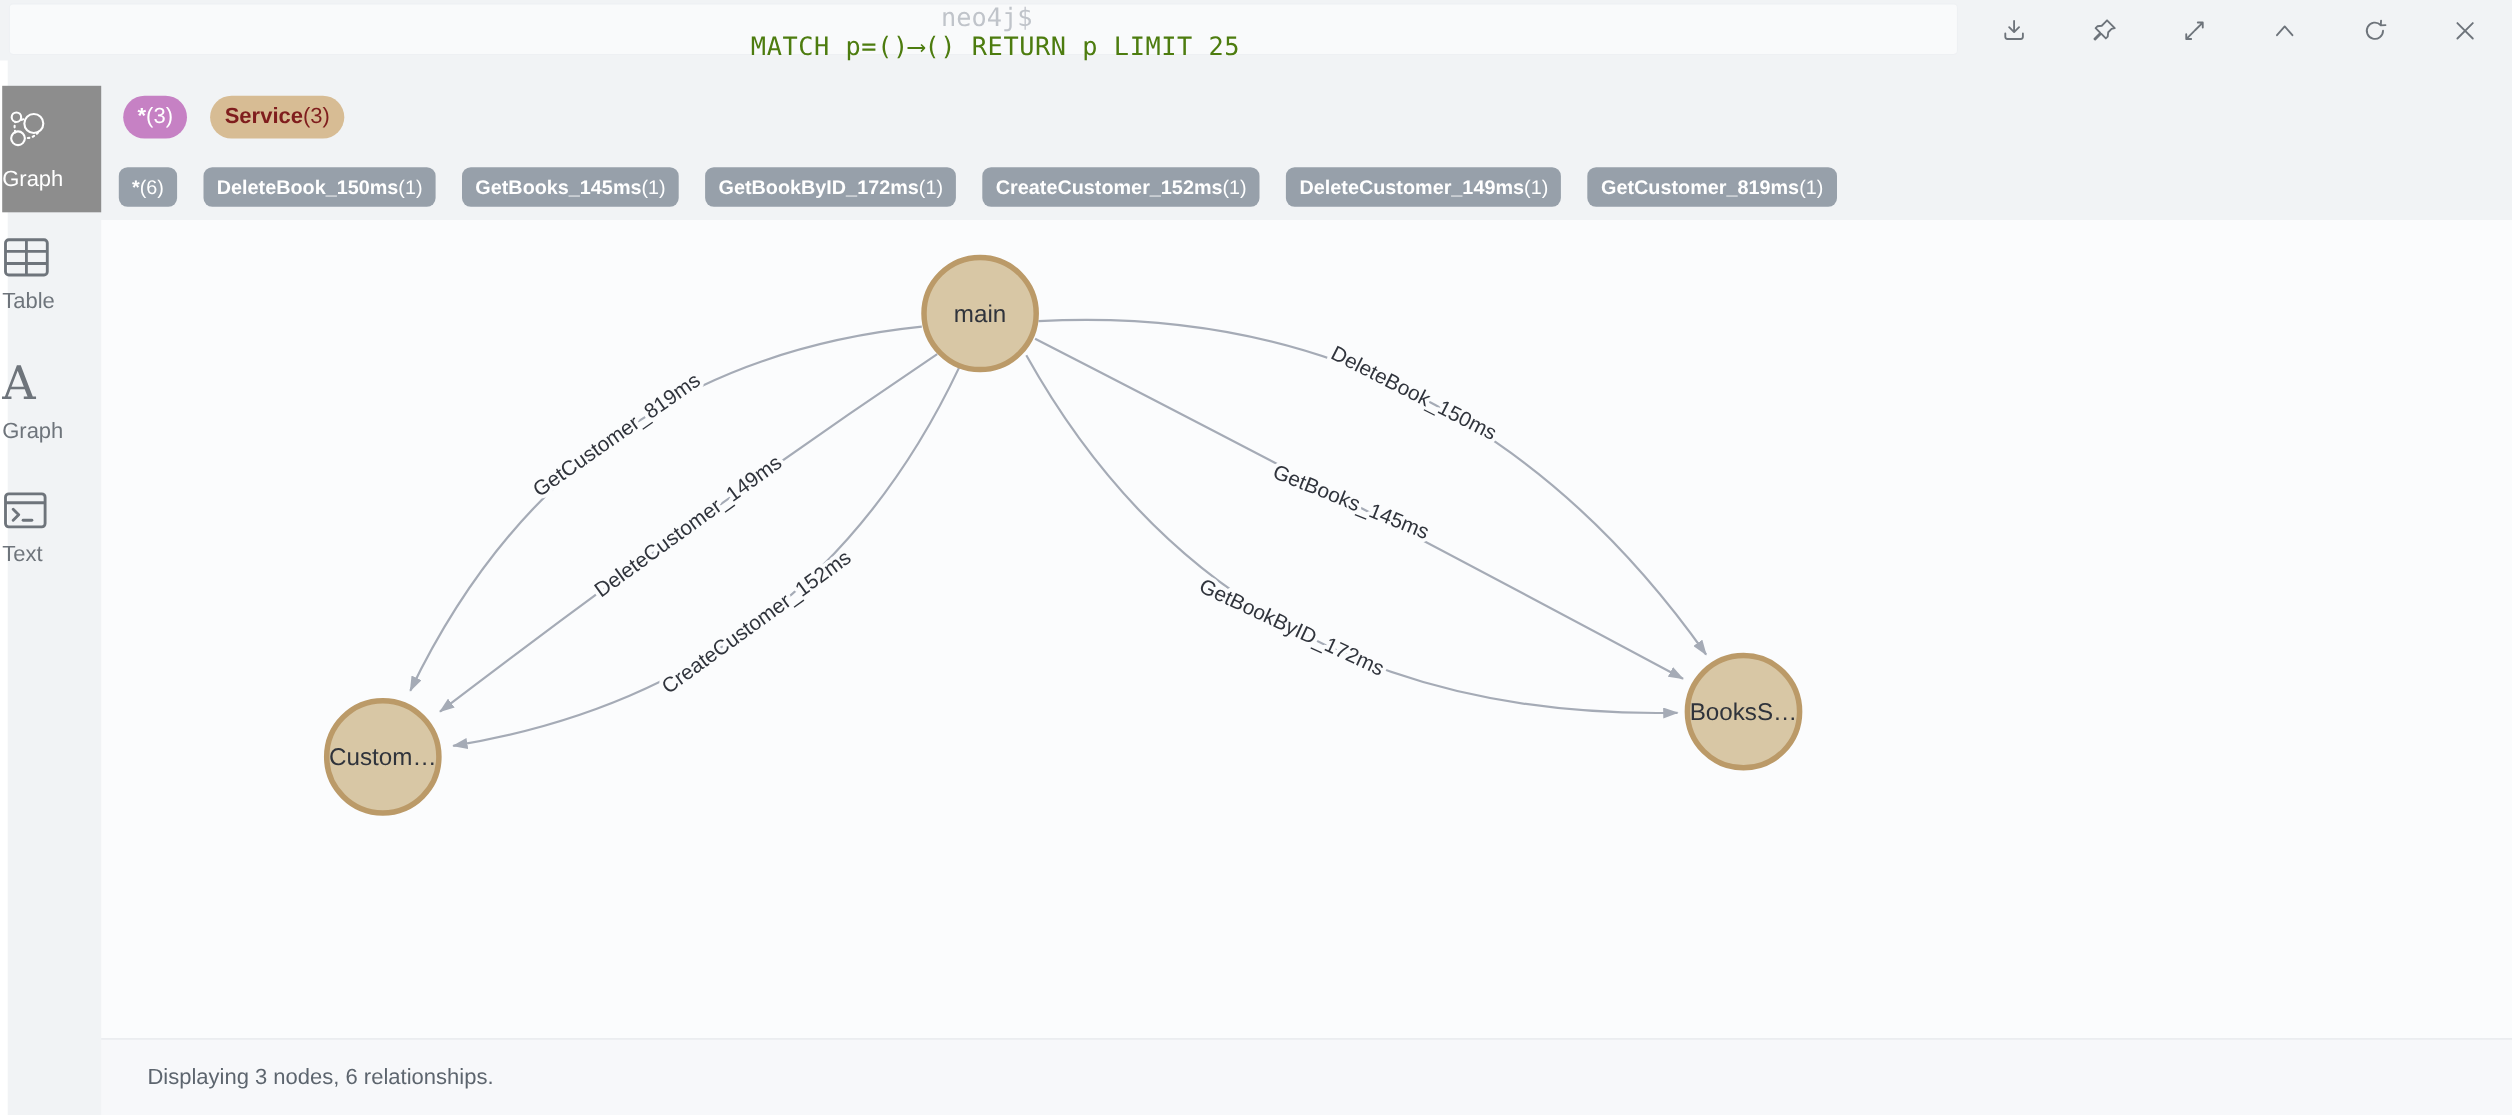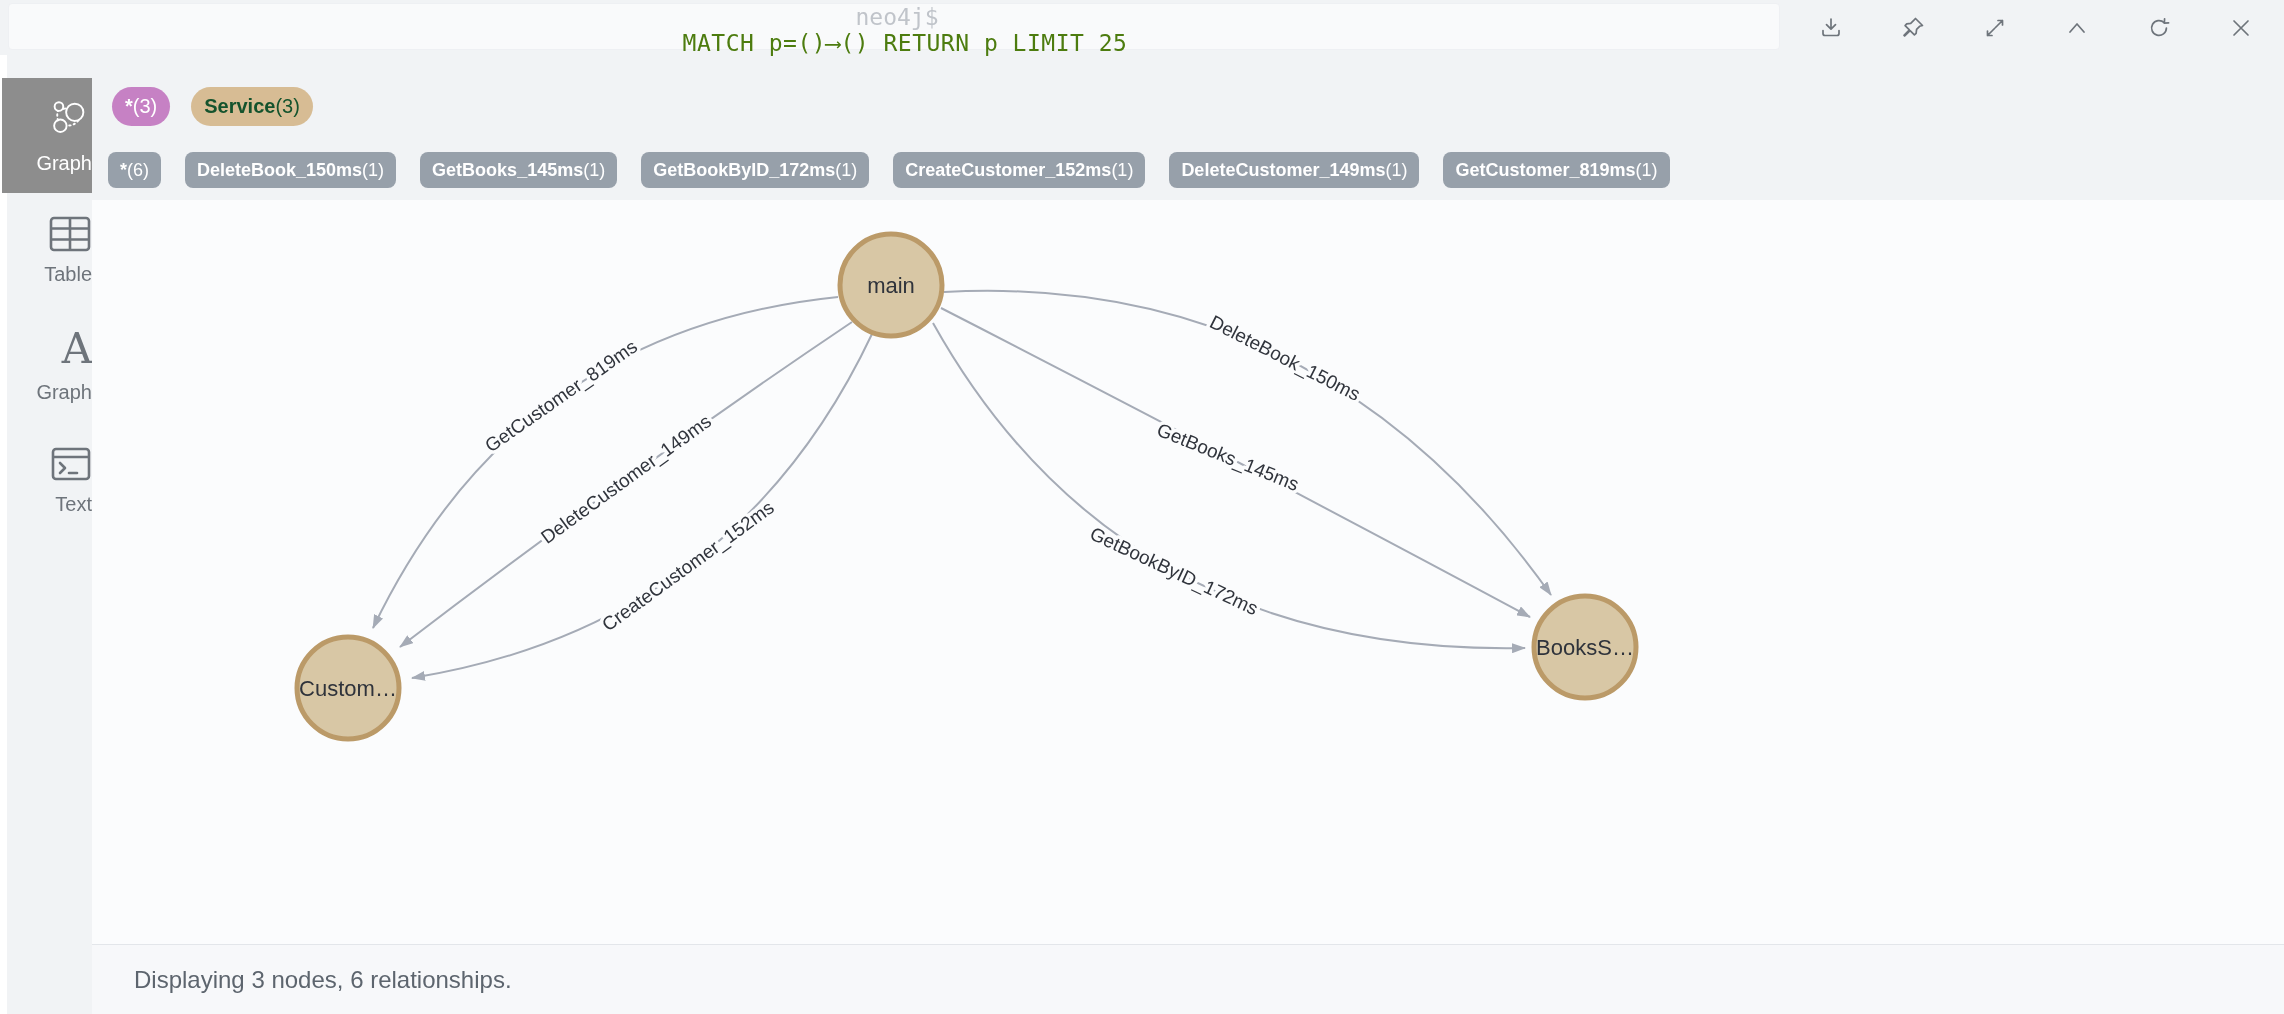--- a/index.html
+++ b/index.html
@@ -19,21 +19,21 @@
   .query{color:#4d7c0f;letter-spacing:.5px;white-space:pre;}
   .editor-icons{position:absolute;top:0;right:0;height:55px;display:flex;align-items:center;
                 gap:56px;padding-right:30px;}
   .icon-btn{width:26px;height:26px;display:flex;align-items:center;justify-content:center;
             color:#6e747b;cursor:pointer;background:none;border:none;padding:0;}
   .icon-btn svg{display:block;}
 
   
   .sidebar{position:absolute;left:2px;top:55px;width:90px;display:flex;flex-direction:column;
            padding-top:23px;}
-  .side-tab{height:115px;display:flex;flex-direction:column;align-items:flex-end;
+  .side-tab{height:115px;display:flex;flex-direction:column;align-items:flex-start;
             justify-content:center;gap:10px;color:#6e747b;font-size:20px;cursor:pointer;}
   .side-tab.active{background:#8d8d8d;color:#ffffff;}
   .texticon{font-family:"DejaVu Serif","Liberation Serif",serif;font-size:42px;line-height:44px;}
 
   
   .pills-row1{position:absolute;left:112px;top:87px;display:flex;gap:21px;}
   .pills-row2{position:absolute;left:108px;top:152px;display:flex;gap:24px;}
   .pill{display:inline-flex;align-items:center;white-space:nowrap;cursor:pointer;}
   .pill b{font-weight:bold;}
   .pill .cnt{font-weight:normal;}
@@ -43,21 +43,21 @@
   
   .canvas{position:absolute;left:92px;top:200px;width:2192px;height:744px;background:#fbfcfd;}
   .canvas svg{display:block;}
   .rel-label{font-family:"Liberation Sans",sans-serif;font-size:19px;fill:#30343c;
              paint-order:stroke;stroke:#fbfcfd;stroke-width:7px;stroke-linejoin:round;}
   .node-label{font-family:"Liberation Sans",sans-serif;font-size:22px;fill:#2f333b;}
 
   
   .statusbar{position:absolute;left:92px;right:0;top:944px;height:70px;background:#f7f8fa;
              border-top:1px solid #e3e6ea;display:flex;align-items:center;
-             padding-left:42px;box-sizing:border-box;font-size:24px;color:#5d656e;}
+             padding-left:42px;box-sizing:border-box;font-size:20px;color:#5d656e;}
 </style>
 </head>
 <body>
 
 <div class="app">
   <div class="left-strip"></div>
 
   <div class="topbar">
     <div class="query-bar">
       <span class="prompt">neo4j$</span>
@@ -131,21 +131,21 @@
       </svg>
       <span>Text</span>
     </div>
   </div>
 
   <div class="pills-row1">
       <span class="pill pill-node" style="background: rgb(198, 129, 196); color: rgb(255, 255, 255);">
         <b>*</b>
         <span class="cnt">(3)</span>
       </span>
-      <span class="pill pill-node" style="background: rgb(215, 188, 148); color: #14532d; justify-content: space-between;">
+      <span class="pill pill-node" style="background: rgb(215, 188, 148); color: #7f1d1d; justify-content: space-between;">
         <b>Service</b>
         <span class="cnt">(3)</span>
       </span>
     </div>
   <div class="pills-row2">
       <span class="pill pill-rel" style="background: rgb(151, 160, 170); color: rgb(255, 255, 255);">
         <b>*</b>
         <span class="cnt">(6)</span>
       </span>
       <span class="pill pill-rel" style="background: rgb(151, 160, 170); color: rgb(255, 255, 255);">

